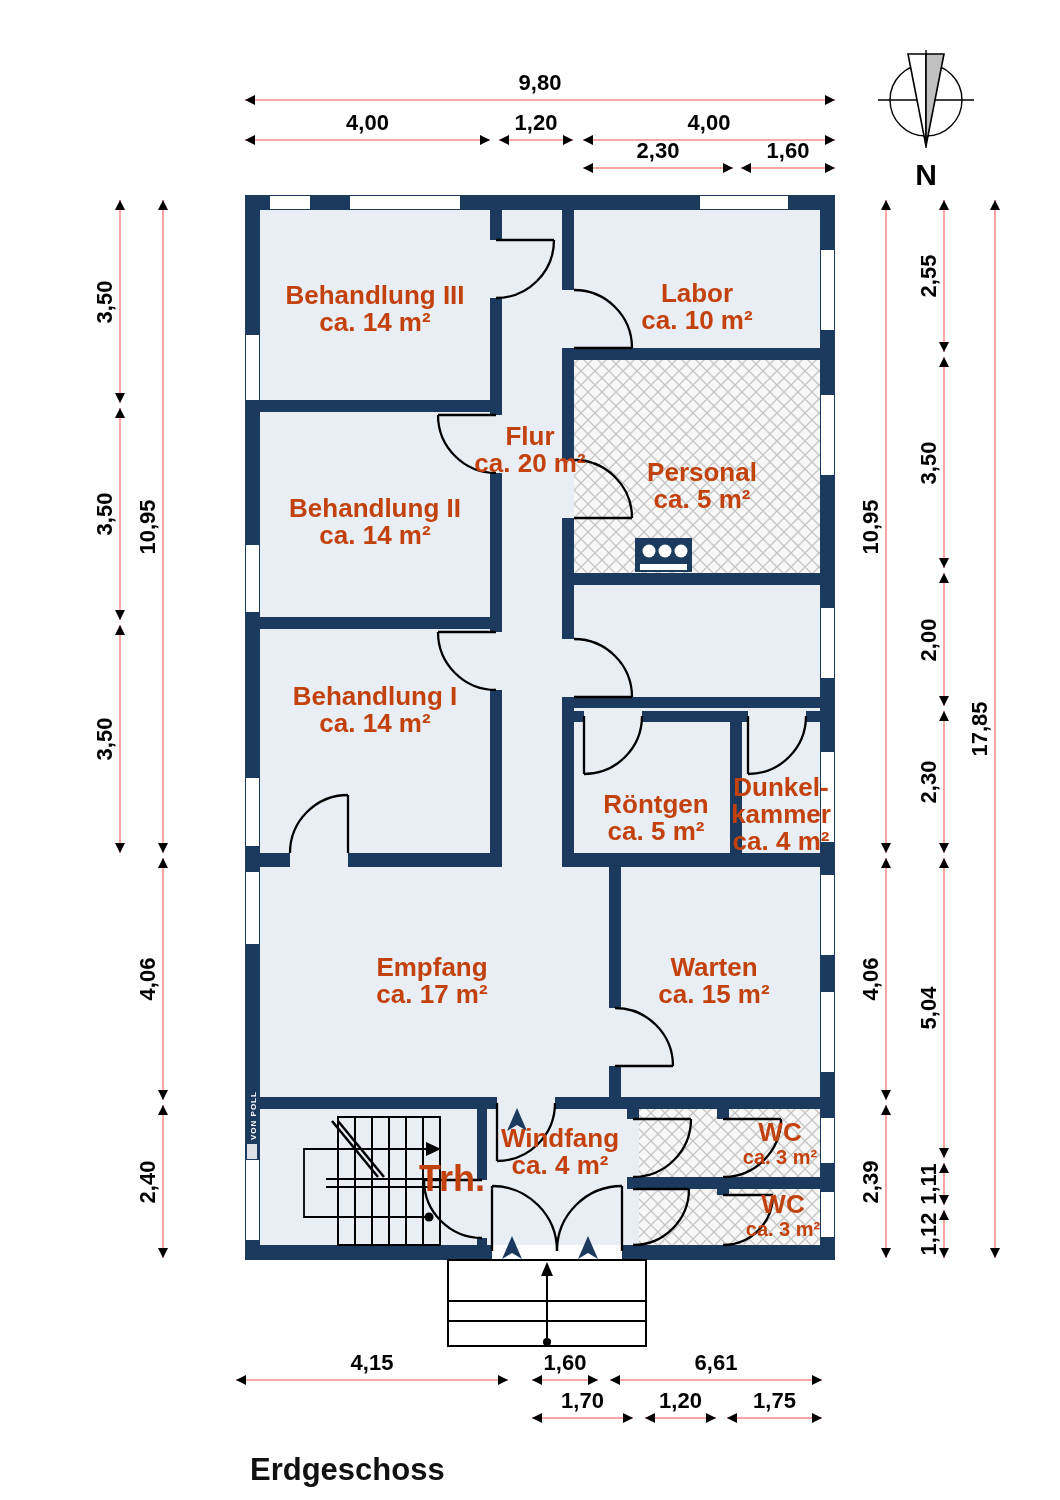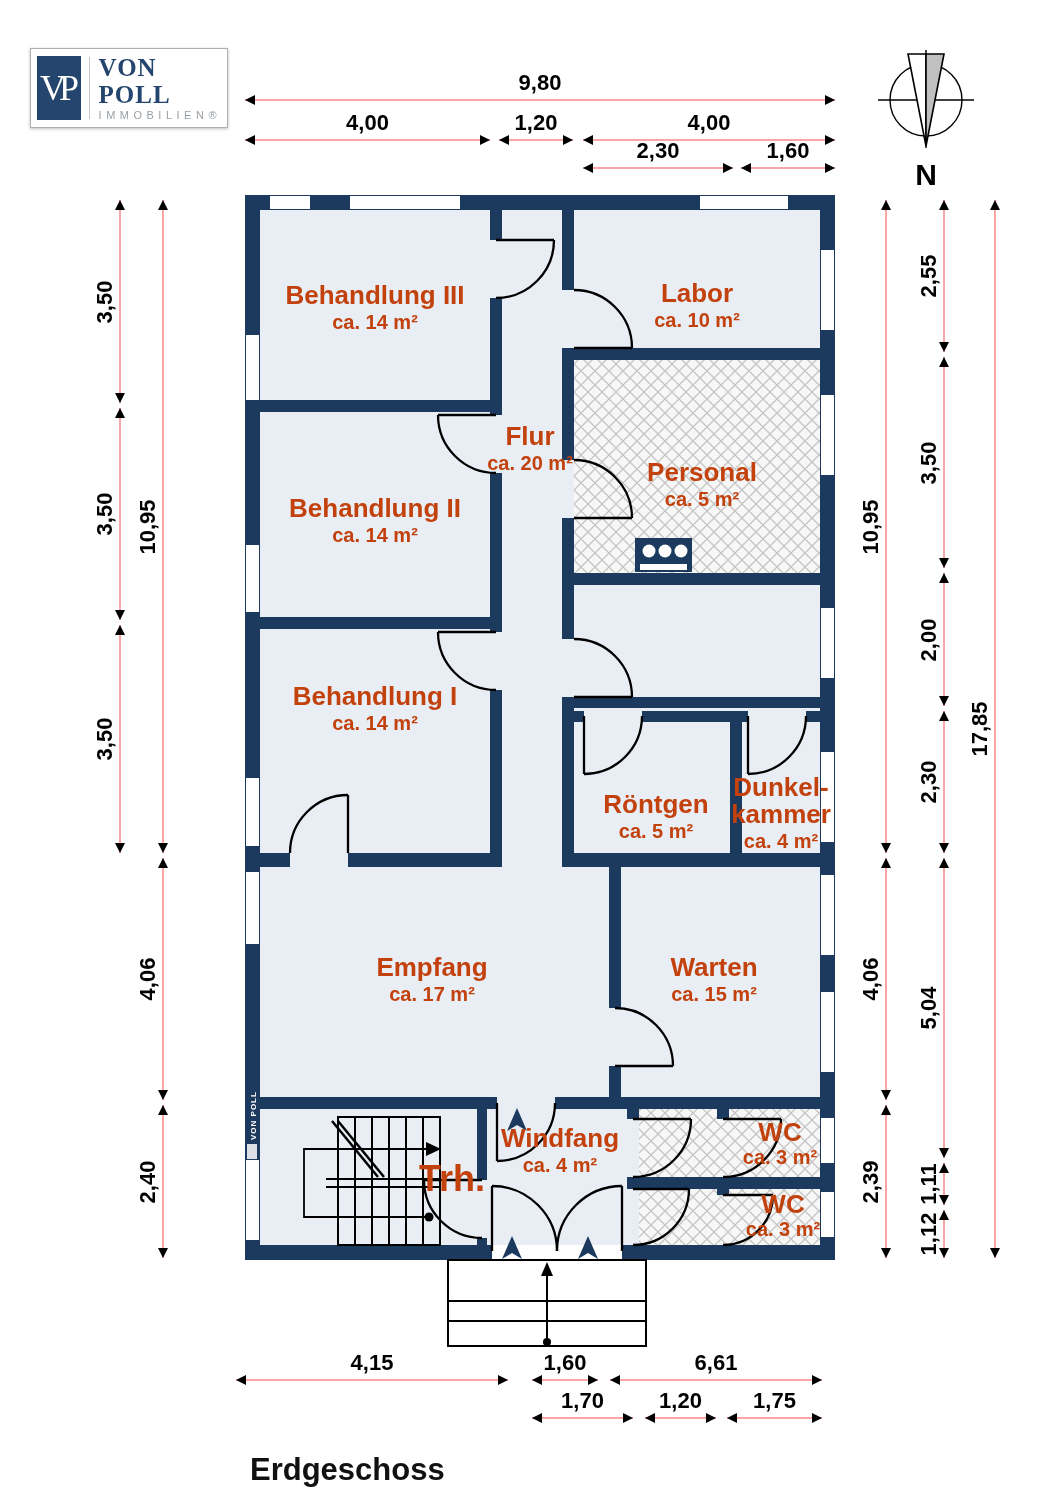--- a/index.html
+++ b/index.html
@@ -13,21 +13,21 @@
   .logo-vp{width:64px;height:64px;background:#24466e;color:#fff;display:flex;align-items:center;justify-content:center;
            font-family:"Liberation Serif","DejaVu Serif",serif;font-size:36px;letter-spacing:-7px;padding-right:6px;box-sizing:border-box;}
   .logo-sep{width:1px;height:62px;background:#c3c7cc;margin:0 9px 0 8px;}
   .logo-text{display:flex;flex-direction:column;justify-content:center;}
   .logo-brand{font-family:"Liberation Serif","DejaVu Serif",serif;font-weight:bold;font-size:25px;color:#24466e;letter-spacing:1px;line-height:27px;}
   .logo-sub{font-size:11px;color:#9aa0a7;letter-spacing:4.5px;line-height:15px;}
 
   
   .room{position:absolute;transform:translateX(-50%);text-align:center;white-space:nowrap;color:#c2410c;}
   .rname{font-size:26px;font-weight:bold;line-height:28px;}
-  .rarea{font-size:20px;font-weight:bold;line-height:26px;}
+  .rarea{font-size:26px;font-weight:bold;line-height:26px;}
   .rarea.small{font-size:20px;}
 
   
   .hdim,.vdim{position:absolute;background:#fca5a5;}
   .hdim{height:2px;}
   .vdim{width:2px;}
   .hdim::before{content:"";position:absolute;left:0;top:-4px;border-top:5px solid transparent;border-bottom:5px solid transparent;border-right:10px solid #000;}
   .hdim::after{content:"";position:absolute;right:0;top:-4px;border-top:5px solid transparent;border-bottom:5px solid transparent;border-left:10px solid #000;}
   .vdim::before{content:"";position:absolute;top:0;left:-4px;border-left:5px solid transparent;border-right:5px solid transparent;border-bottom:10px solid #000;}
   .vdim::after{content:"";position:absolute;bottom:0;left:-4px;border-left:5px solid transparent;border-right:5px solid transparent;border-top:10px solid #000;}
@@ -210,28 +210,20 @@
       <polygon points="926,54 926,146 944,54" fill="#c0c0c0" stroke="#000" stroke-width="1.6"></polygon>
       <text x="926" y="185" text-anchor="middle" font-size="30" font-weight="bold" fill="#000">N</text>
     </g>
 
     <g>
       <text transform="translate(256,1140) rotate(-90)" font-size="8" font-weight="bold" fill="#ffffff" letter-spacing="1">VON POLL</text>
       <rect x="247" y="1144" width="10" height="15" fill="#ffffff" opacity="0.85"></rect>
     </g>
   </svg>
 
-  <div class="logo">
-    <div class="logo-vp">VP</div>
-    <div class="logo-sep"></div>
-    <div class="logo-text">
-      <div class="logo-brand">VON POLL</div>
-      <div class="logo-sub">IMMOBILIEN®</div>
-    </div>
-  </div>
 
   <div class="room" style="left:375px;top:281px">
     <div class="rname">Behandlung III</div>
     <div class="rarea">ca. 14 m²</div>
   </div>
   <div class="room" style="left:697px;top:279px">
     <div class="rname">Labor</div>
     <div class="rarea">ca. 10 m²</div>
   </div>
   <div class="room" style="left:530px;top:422px">

